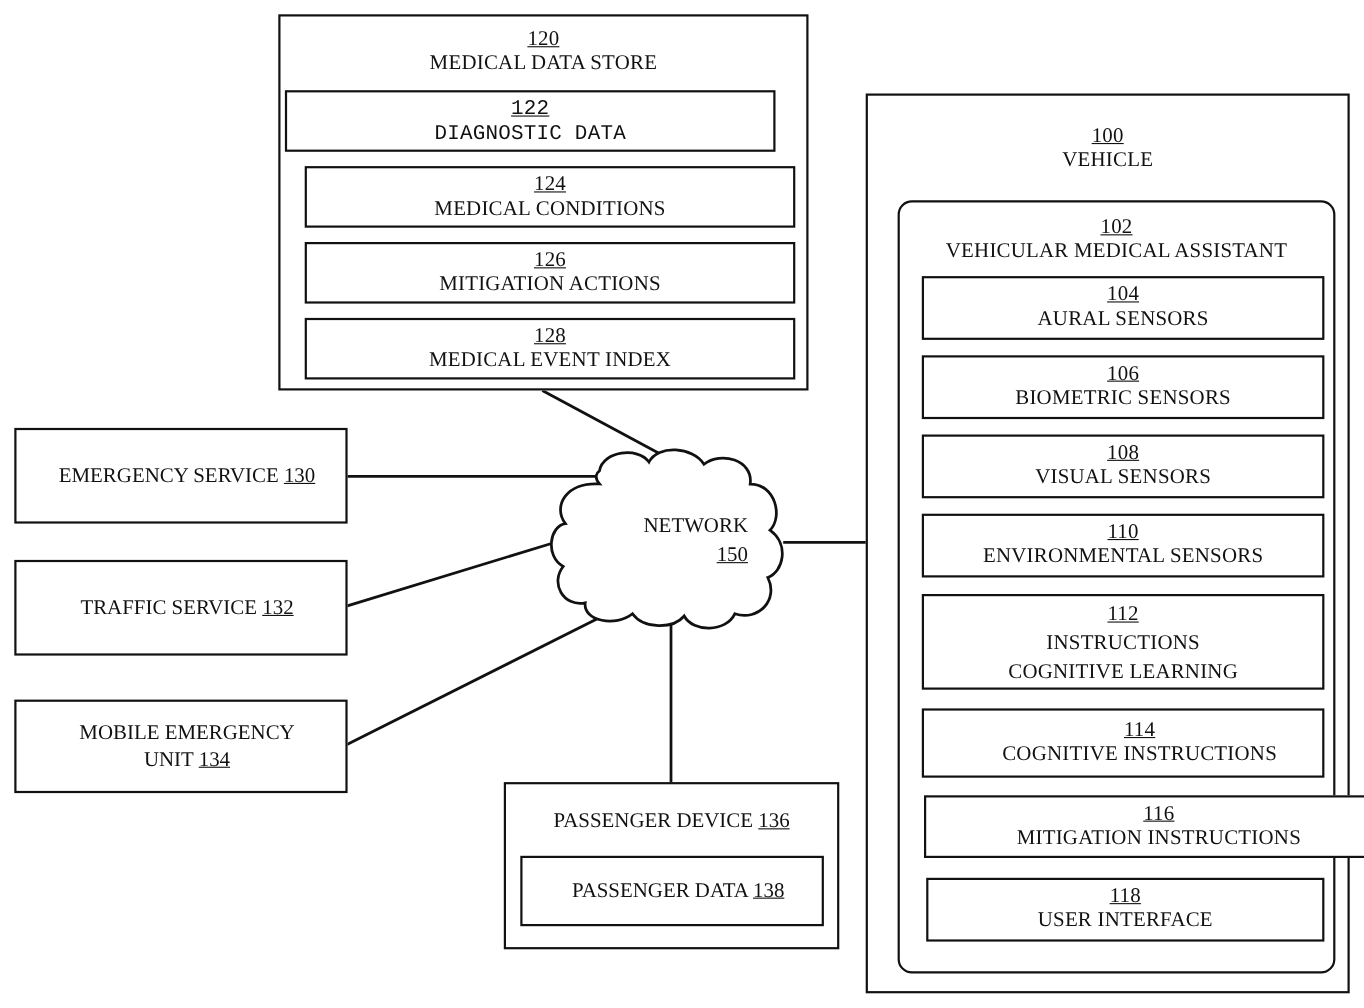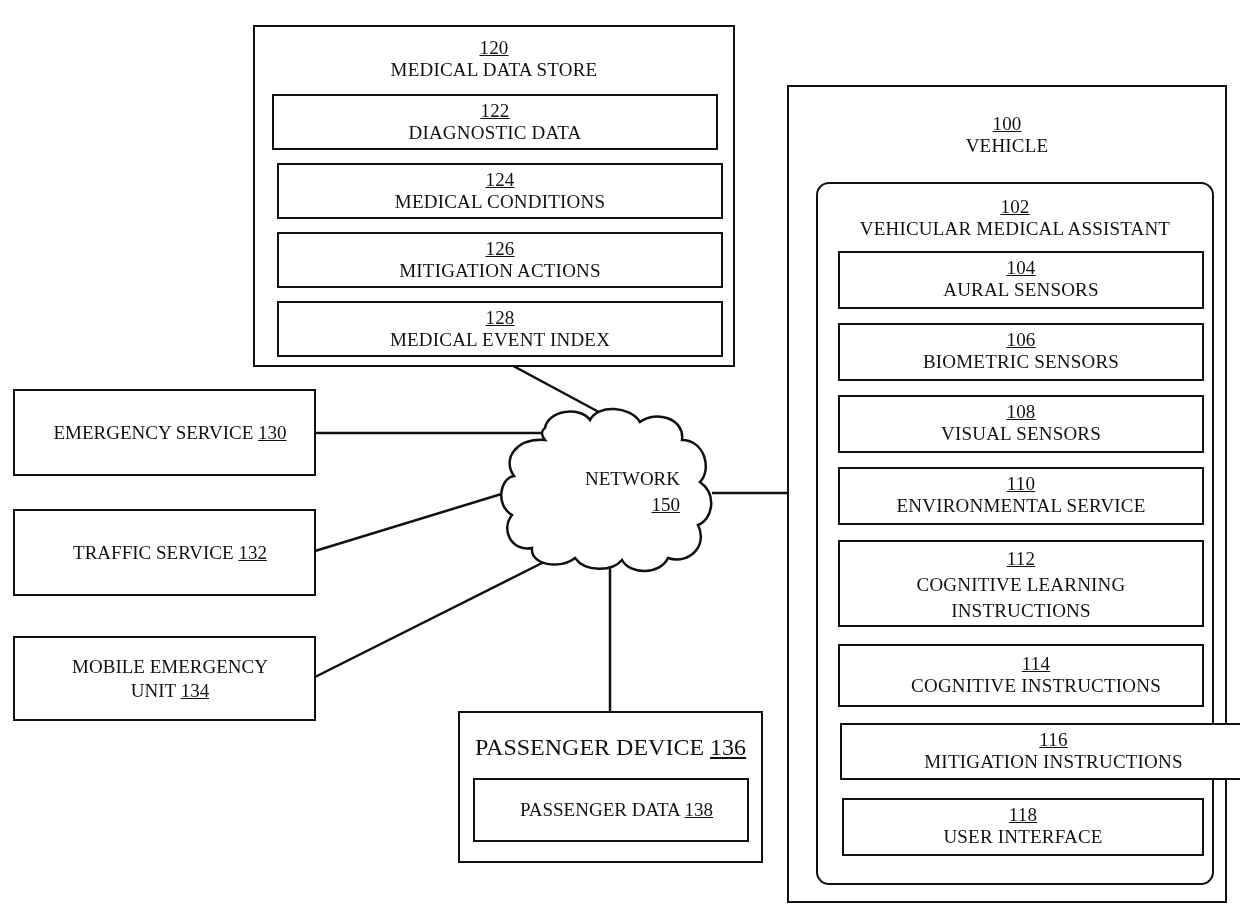--- a/index.html
+++ b/index.html
@@ -27,26 +27,26 @@
            C705,440 712,470 700,482 C718,495 712,520 698,525 C708,545 690,565 668,558
            C660,575 630,575 622,560 C612,572 585,572 575,558 C560,570 530,565 532,548
            C512,552 500,530 512,515 C495,505 500,478 514,476 C502,460 515,438 545,440 C540,434 542,430 545,428 Z" fill="#fff" stroke="#111" stroke-width="2.5"></path>
 </svg>
 
 <div style="position:absolute;left:540px;top:466px;width:140px;text-align:right;font-size:19px;line-height:26px;">
   <div>NETWORK</div>
   <div class="num">150</div>
 </div>
 
-<div class="box outer" style="left:253px;top:13px;width:482px;height:342px;margin-top:12px;">
+<div class="box outer" style="left:253px;top:13px;width:482px;height:342px;">
   <div class="lbl" style="top:10px;">
     <div class="num">120</div>
     <div>MEDICAL DATA STORE</div>
   </div>
-  <div class="box inner" style="left:17px;top:67px;width:446px;height:56px;">
+  <div class="box inner" style="left:4px;top:67px;width:446px;height:56px;font-family:Liberation Mono, monospace;">
     <div class="lbl">
         <div class="num">122</div>
         <div>DIAGNOSTIC DATA</div>
       </div>
   </div>
   <div class="box inner" style="left:22px;top:136px;width:446px;height:56px;">
     <div class="lbl">
         <div class="num">124</div>
         <div>MEDICAL CONDITIONS</div>
       </div>
@@ -72,21 +72,21 @@
   <div class="center-text"><span>TRAFFIC SERVICE</span> <span class="num">132</span></div>
 </div>
 <div class="box" style="left:13px;top:636px;width:303px;height:85px;">
   <div class="center-text">
     <div>MOBILE EMERGENCY</div>
     <div><span>UNIT</span> <span class="num">134</span></div>
   </div>
 </div>
 
 <div class="box" style="left:458px;top:711px;width:305px;height:152px;">
-  <div style="position:absolute;left:0;right:0;top:22px;text-align:center;font-size:24px;line-height:24px;">
+  <div style="position:absolute;left:0;right:0;top:22px;text-align:center;font-size:19px;line-height:24px;">
     <span>PASSENGER DEVICE</span> <span class="num">136</span>
   </div>
   <div class="box" style="left:13px;top:65px;width:276px;height:64px;text-decoration:underline;">
     <div class="center-text"><span>PASSENGER DATA</span> <span class="num">138</span></div>
   </div>
 </div>
 
 <div class="box outer" style="left:787px;top:85px;width:440px;height:818px;">
   <div class="lbl" style="top:26px;">
     <div class="num">100</div>
@@ -111,28 +111,28 @@
     </div>
     <div class="box inner" style="left:20px;top:211px;width:366px;height:58px;">
       <div class="lbl">
           <div class="num">108</div>
           <div>VISUAL SENSORS</div>
         </div>
     </div>
     <div class="box inner" style="left:20px;top:283px;width:366px;height:58px;">
       <div class="lbl">
           <div class="num">110</div>
-          <div>ENVIRONMENTAL SERVICE</div>
+          <div>ENVIRONMENTAL SENSORS</div>
         </div>
     </div>
     <div class="box inner" style="left:20px;top:356px;width:366px;height:87px;">
       <div class="lbl" style="top:4px;line-height:26px;">
           <div class="num">112</div>
+          <div>INSTRUCTIONS</div>
           <div>COGNITIVE LEARNING</div>
-          <div>INSTRUCTIONS</div>
         </div>
     </div>
     <div class="box inner" style="left:20px;top:460px;width:366px;height:63px;">
       <div class="lbl" style="top:7px;padding-left:30px;">
           <div class="num">114</div>
           <div>COGNITIVE INSTRUCTIONS</div>
         </div>
     </div>
     <div class="box inner" style="left:22px;top:539px;width:427px;height:57px;">
       <div class="lbl">

